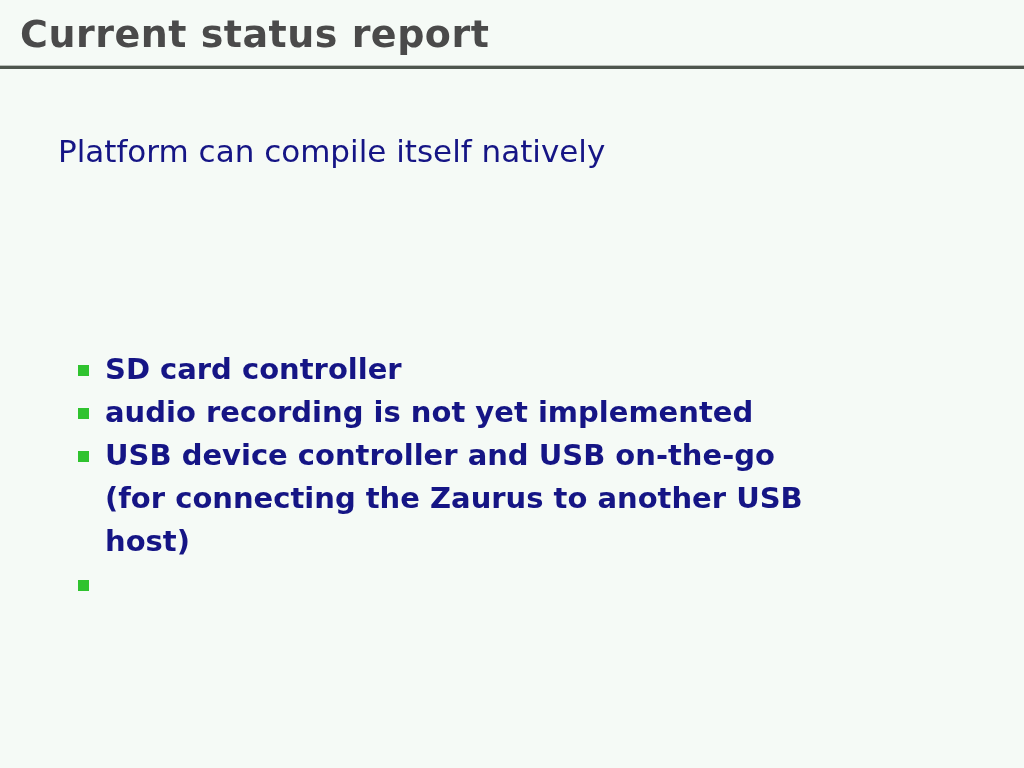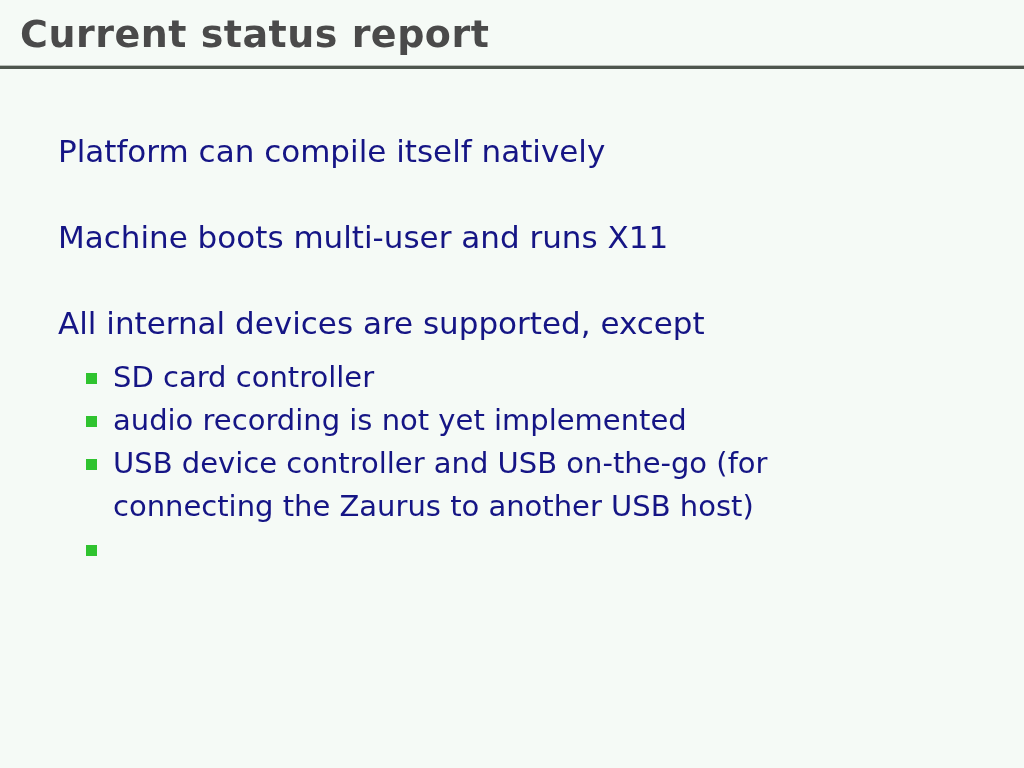--- a/index.html
+++ b/index.html
@@ -91,23 +91,24 @@
   
   .line-platform { top: 62px; }
   .line-machine  { top: 148px; }
   .line-devices  { top: 234px; }
 
   .bullet-list {
     position: absolute;
     left: 78px;
     top: 278px;
     width: 880px;
-    margin: 8px;
+    margin: 0;
     padding: 0;
     list-style: none;
+    font-weight: bold;
   }
 
   .bullet-item {
     position: relative;
     padding-left: 27px;
     margin: 0 0 0 0;
     font-family: "DejaVu Sans", sans-serif;
     font-size: 29px;
     line-height: 43px;
     color: #151585;
@@ -149,27 +150,21 @@
       <div class="rule-dark"></div>
     </div>
   </div>
 
   <div class="slide-body">
 
     <div class="level1-block line-platform">
       <div class="level1-line">Platform can compile itself natively</div>
     </div>
 
-    <div class="level1-block line-machine">
-      <div class="level1-line">Machine boots multi-user and runs X11</div>
-    </div>
 
-    <div class="level1-block line-devices">
-      <div class="level1-line">All internal devices are supported, except</div>
-    </div>
 
     <ul class="bullet-list">
 
       <li class="bullet-item">
         <span class="bullet-marker"></span>
         <span class="bullet-text">SD card controller</span>
       </li>
 
       <li class="bullet-item">
         <span class="bullet-marker"></span>

